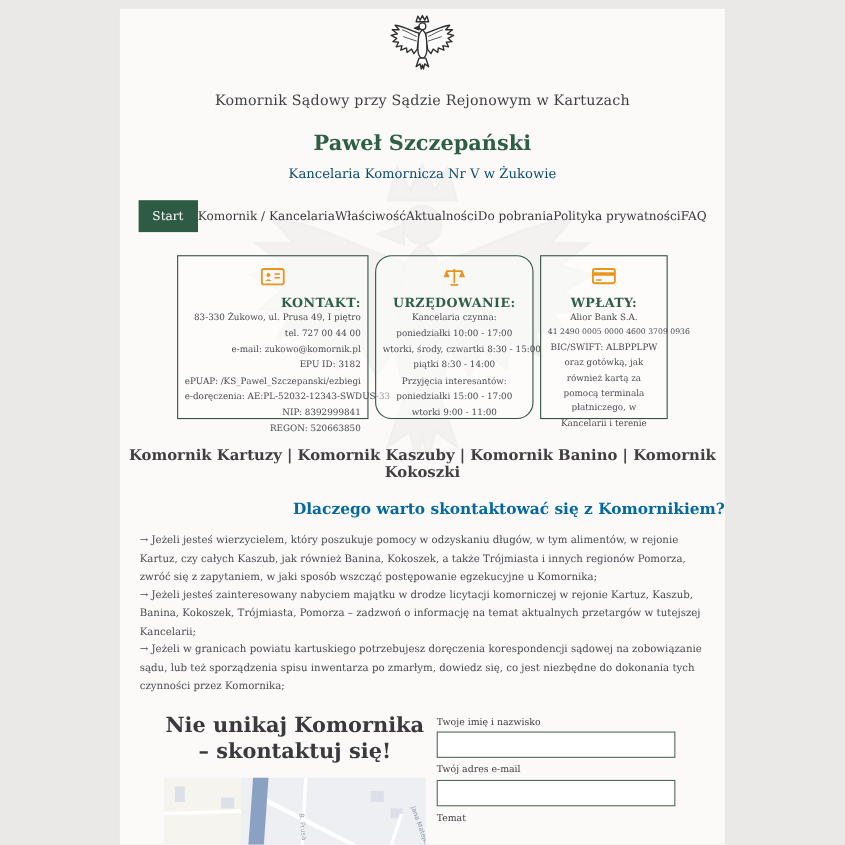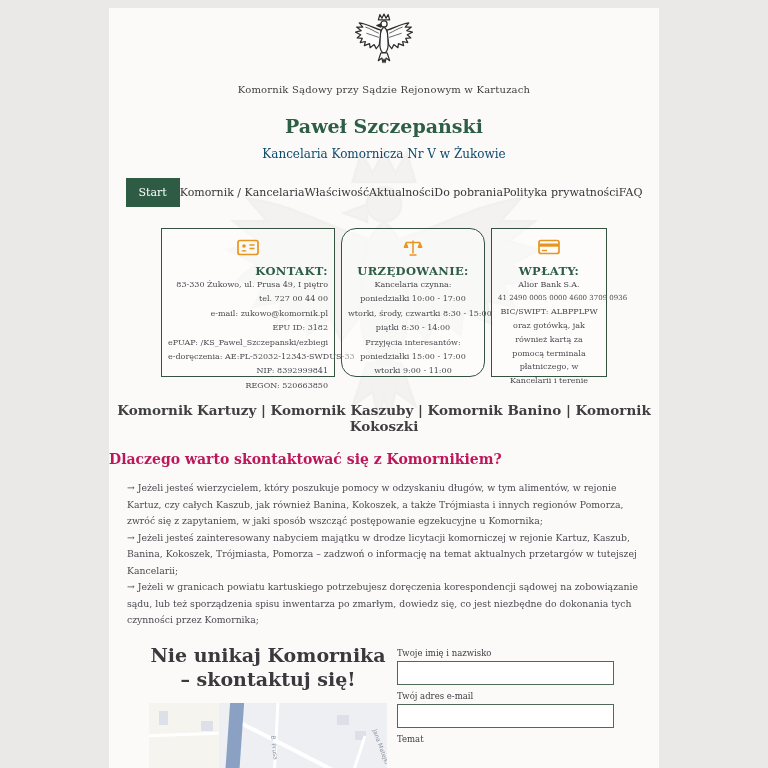--- a/index.html
+++ b/index.html
@@ -4,41 +4,41 @@
 <style>
   * { margin:0; padding:0; box-sizing:border-box; }
   html,body { background:#e9e7e5; }
   body { font-family:"DejaVu Serif", serif; }
   .page { width:768px; height:768px; margin:0 auto; background:#ebe9e7; overflow:hidden; }
   .content { width:550px; height:768px; margin:0 auto; background:#fbfaf8; position:relative; }
   .watermark { position:absolute; left:105px; top:130px; opacity:0.05; pointer-events:none; }
 
   
   .emblem { display:block; margin:8px auto 0; }
-  .site-title { text-align:center; font-size:10px; color:#3f3f42; margin-top:10px; letter-spacing:.2px; }
+  .site-title { text-align:center; font-size:13px; color:#3f3f42; margin-top:10px; letter-spacing:.2px; }
   .site-name { text-align:center; font-size:19px; color:#2f5e47; margin-top:20px; font-weight:bold; }
   .site-sub { text-align:center; font-size:12px; color:#0c4a6e; margin-top:10px; }
 
   
   .nav { display:flex; justify-content:center; align-items:center; margin-top:17px; position:relative; z-index:2; }
   .nav a { font-size:11px; color:#35353a; text-decoration:none; cursor:pointer; }
   .nav a.active { background:#2d5b43; color:#fff; padding:8px 13px; }
 
   
   .boxes { display:flex; justify-content:center; gap:6px; margin-top:21px; position:relative; z-index:2; }
   .info-box { border:1px solid #33523f; background:rgba(255,255,255,.45); height:149px; padding:10px 6px; text-align:center; }
   .box-kontakt { width:174px;text-align:right; } .box-urzedowanie { width:144px;border-radius:15px; } .box-wplaty { width:116px; }
   .box-icon { height:18px; display:flex; justify-content:center; }
   .box-title { font-size:11.5px; color:#2f5e47; font-weight:bold; letter-spacing:.4px; margin-top:7px; }
   .box-line { font-size:8px; color:#4a4a50; line-height:1.8; white-space:nowrap; }
   .box-line.wrap { white-space:normal; line-height:1.7; padding:0 3px; }
 
   
   .seo-heading { text-align:center; font-size:13.5px; color:#3f3f42; margin-top:25px; font-weight:bold; position:relative; z-index:2;}
-  .why-heading { text-align:left; font-size:14px; color:#be185d; margin-top:17px; font-weight:bold; }
+  .why-heading { text-align:right; font-size:14px; color:#0369a1; margin-top:17px; font-weight:bold; }
 
   
   .paras { padding:0 18px; margin-top:13px; }
   .paras p { font-size:9.3px; color:#4a4a52; line-height:1.78; }
 
   
   .bottom { display:flex; margin-top:15px; padding:0 45px 0 40px; }
   .bottom-left { width:240px; }
   .contact-heading { text-align:center; font-size:19px; color:#3a3a3e; line-height:1.25; font-weight:bold; }
   .bottom-right { width:225px; margin-left:10px; padding-top:2px; }

